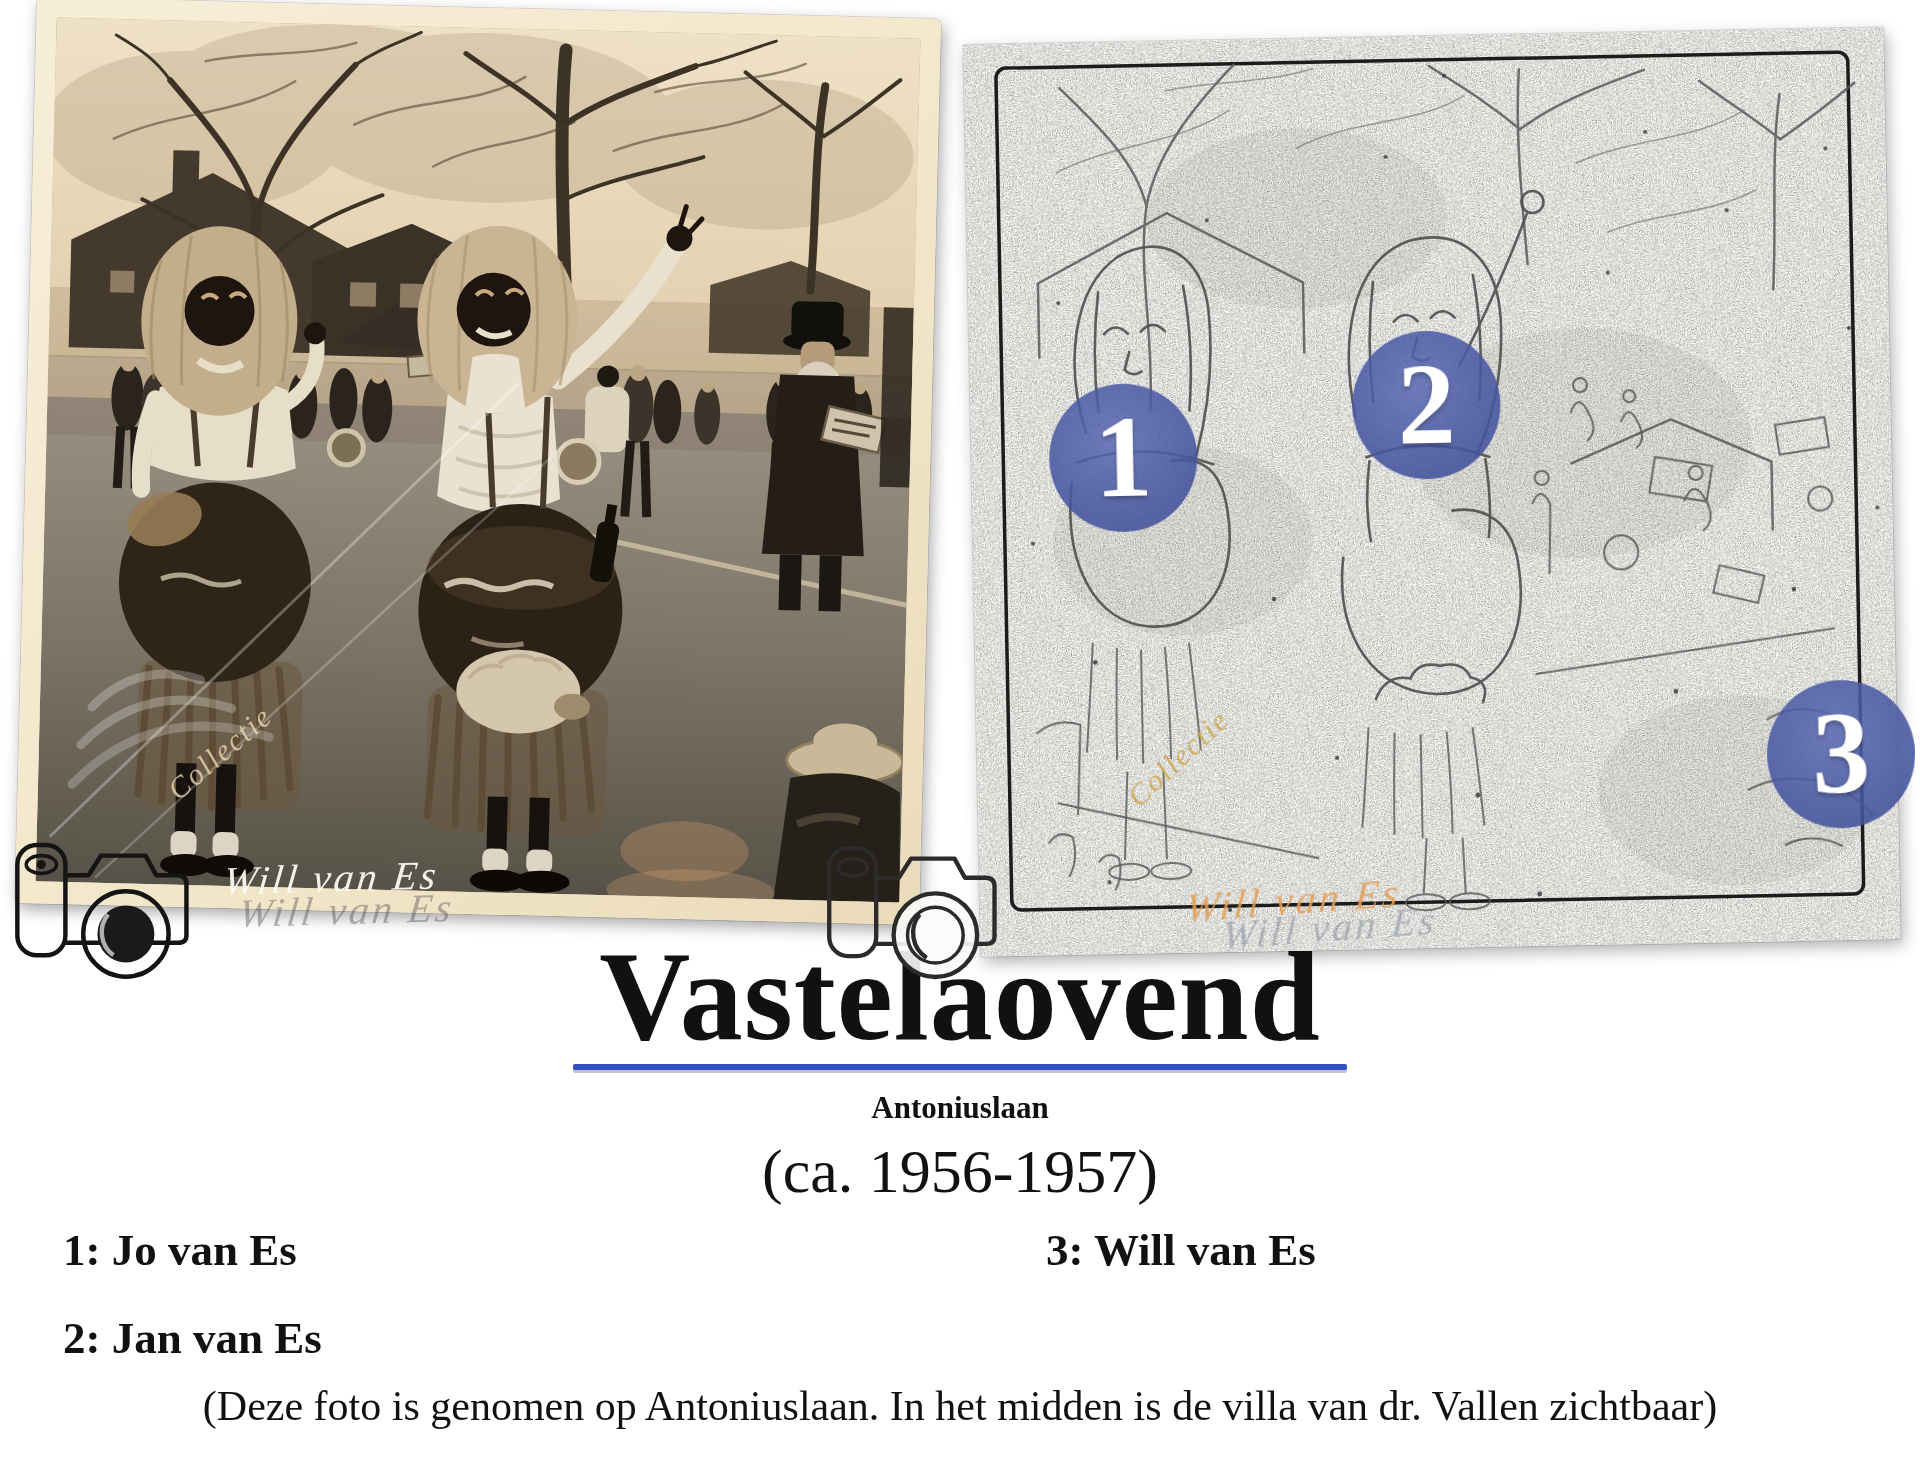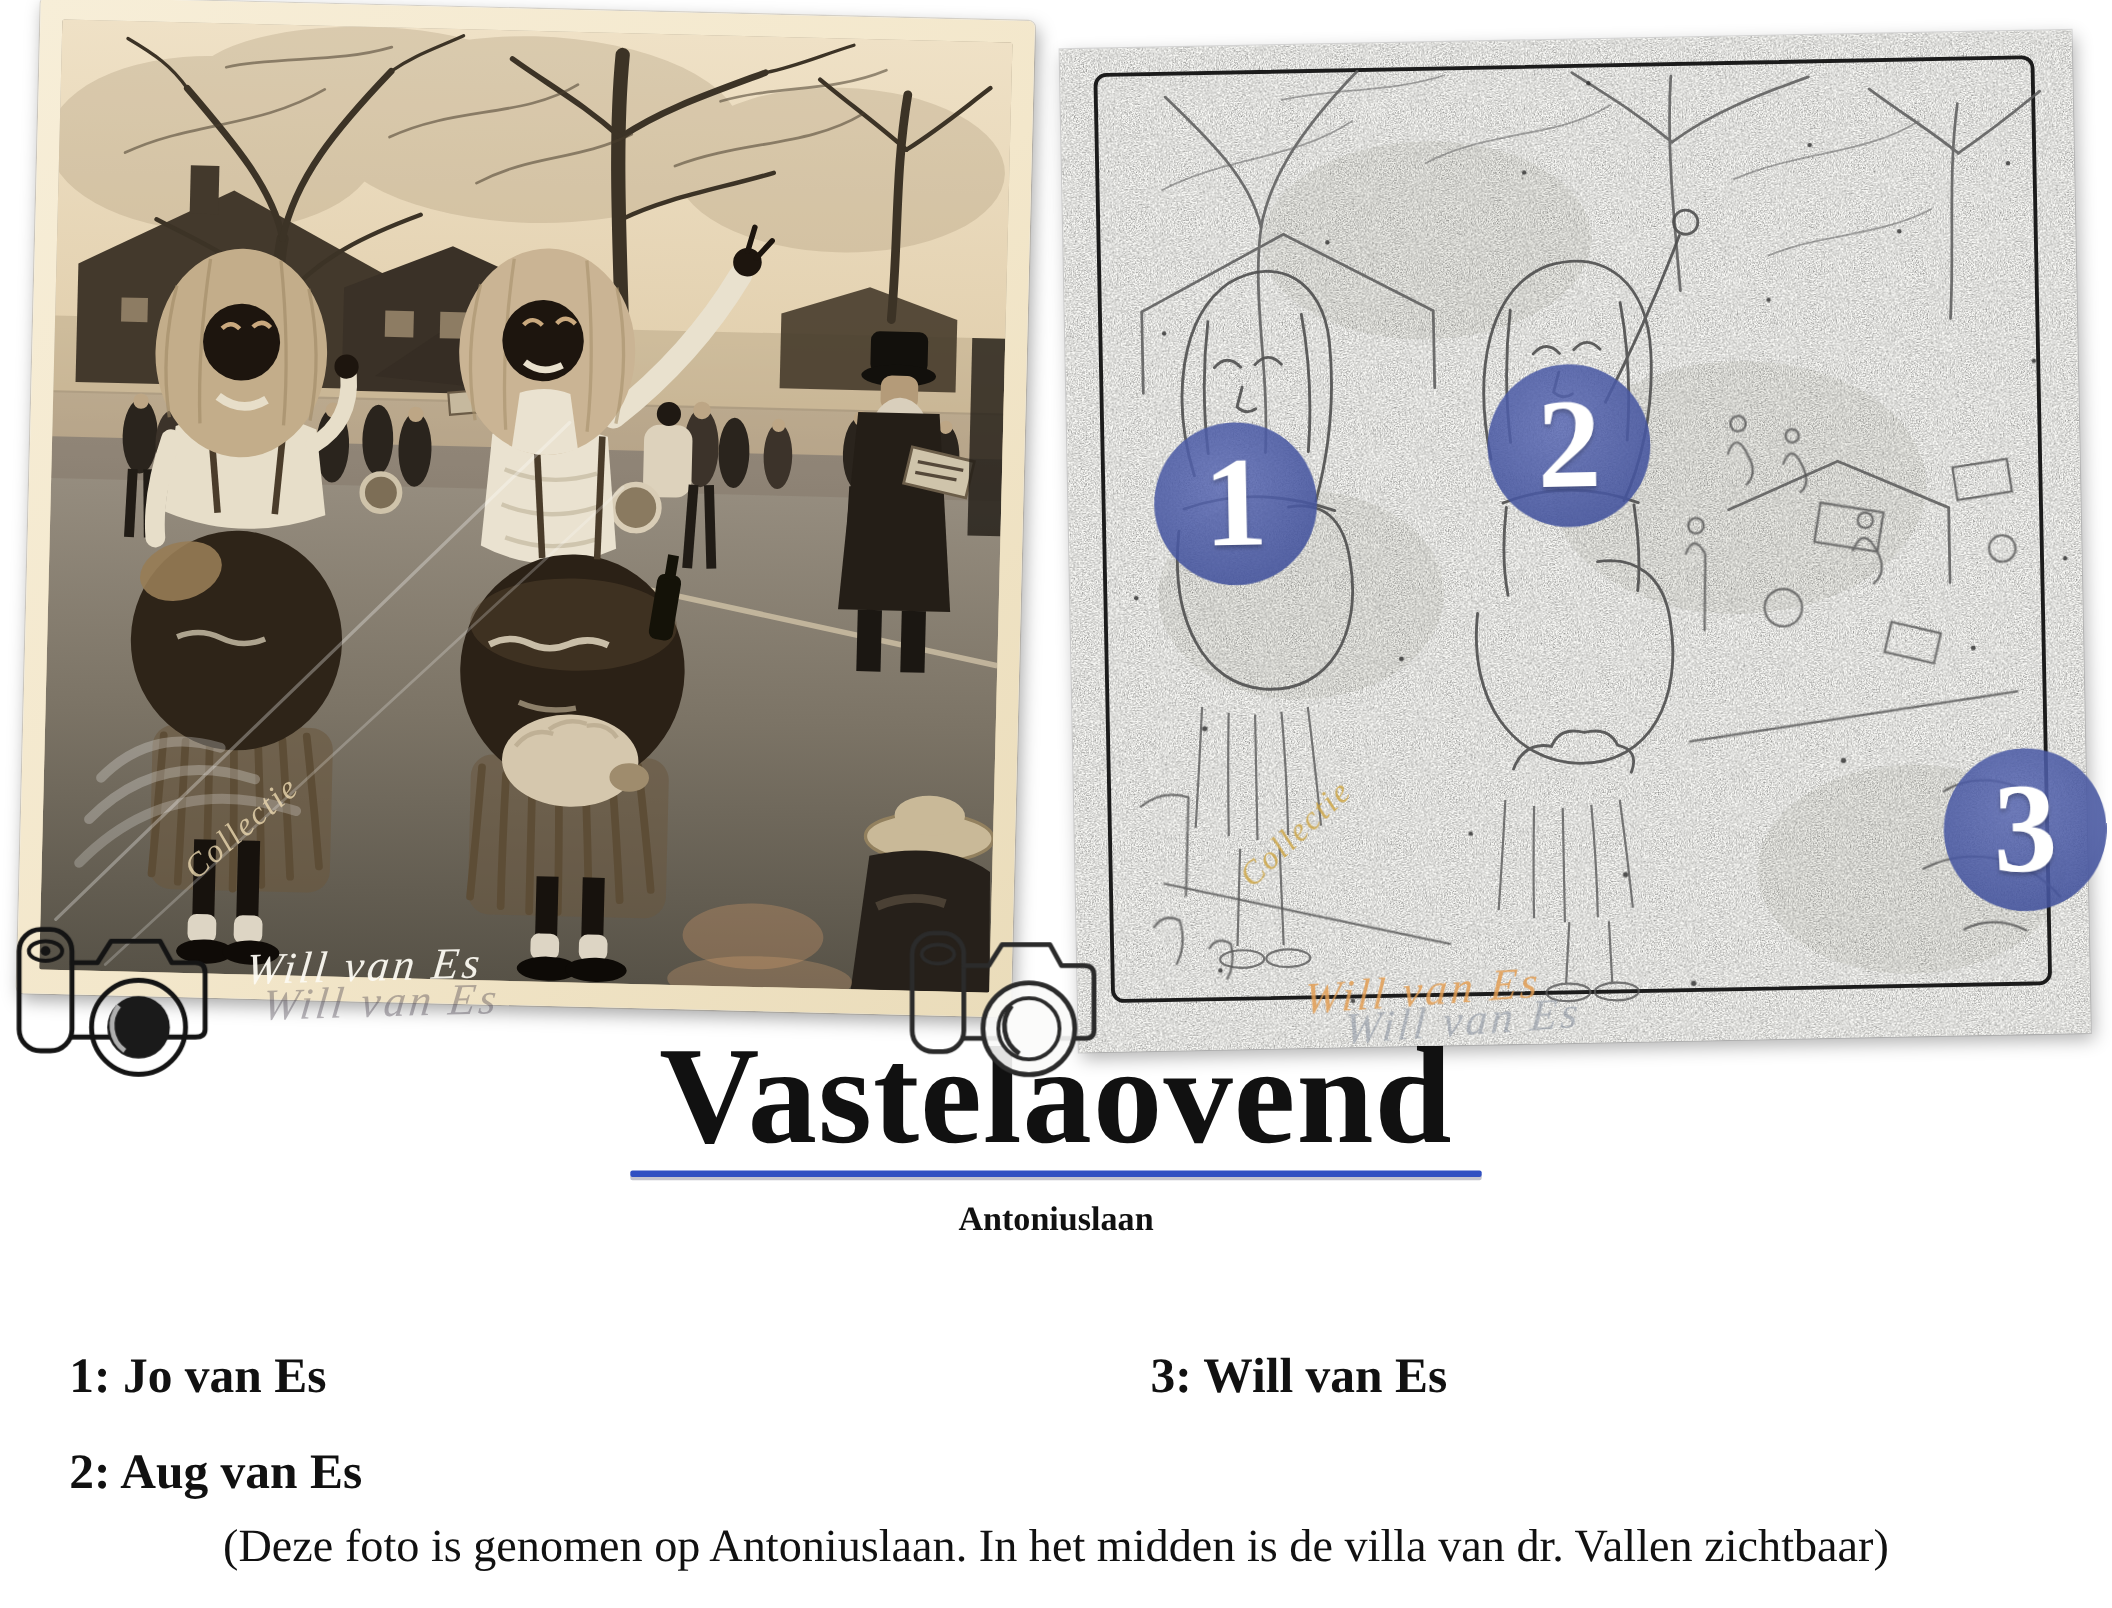--- a/index.html
+++ b/index.html
@@ -467,21 +467,22 @@
     </g>
     <circle cx="128" cy="130" r="48" fill="rgba(250,250,248,.9)" stroke="#2b2b2b" stroke-width="5"></circle>
     <circle cx="128" cy="130" r="32" fill="#fbfbfa" stroke="#2b2b2b" stroke-width="4"></circle>
     <path d="M110,106 A34,34 0 0 0 118,156" stroke="#2b2b2b" stroke-width="5" fill="none"></path>
   </svg>
 
   <div class="title-wrap">
     <h1 class="title">Vastelaovend</h1>
     <div class="title-underline"></div>
     <div class="subtitle">Antoniuslaan</div>
+    <div class="daterange">(ca. 1956-1957)</div>
   </div>
 
   <div class="legend-item li-1">1: Jo van Es</div>
-  <div class="legend-item li-2">2: Aug van Es</div>
+  <div class="legend-item li-2">2: Jan van Es</div>
   <div class="legend-item li-3">3: Will van Es</div>
 
   <div class="caption">(Deze foto is genomen op Antoniuslaan. In het midden is de villa van dr. Vallen zichtbaar)</div>
 
 </div>
 
 </body></html>

